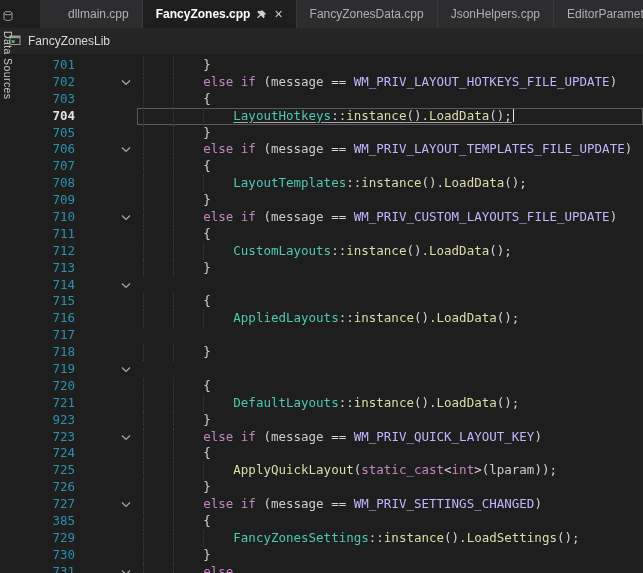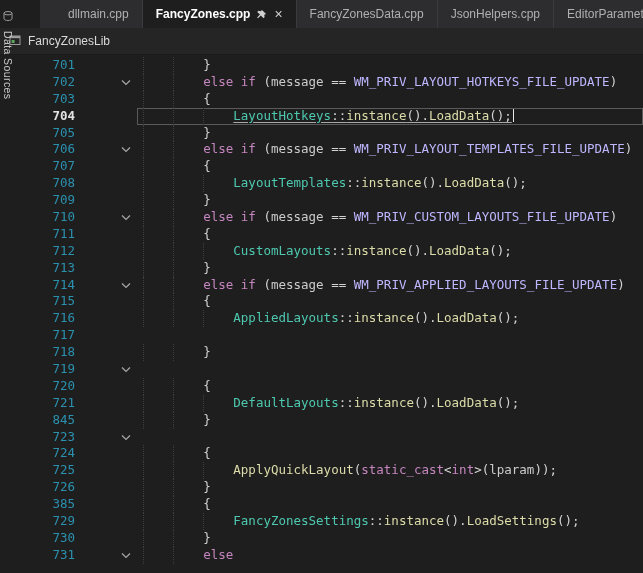--- a/index.html
+++ b/index.html
@@ -206,21 +206,20 @@
       <span class="codecell"><i class="g" style="left: 6px;"></i><i class="g" style="left: calc(4ch + 6px);"></i><span class="tok p">        }</span></span>
     </div>
     <div class="row">
       <span class="ln">714</span>
       <span class="gmargin"></span>
       <span class="fold">
         <svg width="10" height="7" viewBox="0 0 10 7">
           <polyline points="1,1.5 5,5.5 9,1.5" fill="none" stroke="#a8a8a8" stroke-width="1.2"></polyline>
         </svg>
       </span>
-      <span class="codecell"><i class="g" style="left: 6px;"></i><i class="g" style="left: calc(4ch + 6px);"></i><span class="tok p">        </span><span class="tok k">else if</span><span class="tok p"> (</span><span class="tok v">message</span><span class="tok p"> == </span><span class="tok m">WM_PRIV_APPLIED_LAYOUTS_FILE_UPDATE</span><span class="tok p">)</span></span>
     </div>
     <div class="row">
       <span class="ln">715</span>
       <span class="gmargin"></span>
       <span class="fold"></span>
       <span class="codecell"><i class="g" style="left: 6px;"></i><i class="g" style="left: calc(4ch + 6px);"></i><span class="tok p">        {</span></span>
     </div>
     <div class="row">
       <span class="ln">716</span>
       <span class="gmargin"></span>
@@ -253,53 +252,64 @@
       <span class="fold"></span>
       <span class="codecell"><i class="g" style="left: 6px;"></i><i class="g" style="left: calc(4ch + 6px);"></i><span class="tok p">        {</span></span>
     </div>
     <div class="row">
       <span class="ln">721</span>
       <span class="gmargin"></span>
       <span class="fold"></span>
       <span class="codecell"><i class="g" style="left: 6px;"></i><i class="g" style="left: calc(4ch + 6px);"></i><i class="g" style="left: calc(8ch + 6px);"></i><span class="tok p">            </span><span class="tok t">DefaultLayouts</span><span class="tok p">::</span><span class="tok f">instance</span><span class="tok p">().</span><span class="tok f">LoadData</span><span class="tok p">();</span></span>
     </div>
     <div class="row">
-      <span class="ln">845</span>
+      <span class="ln">923</span>
       <span class="gmargin"></span>
       <span class="fold"></span>
       <span class="codecell"><i class="g" style="left: 6px;"></i><i class="g" style="left: calc(4ch + 6px);"></i><span class="tok p">        }</span></span>
     </div>
     <div class="row">
       <span class="ln">723</span>
       <span class="gmargin"></span>
       <span class="fold">
         <svg width="10" height="7" viewBox="0 0 10 7">
           <polyline points="1,1.5 5,5.5 9,1.5" fill="none" stroke="#a8a8a8" stroke-width="1.2"></polyline>
         </svg>
       </span>
+      <span class="codecell"><i class="g" style="left: 6px;"></i><i class="g" style="left: calc(4ch + 6px);"></i><span class="tok p">        </span><span class="tok k">else if</span><span class="tok p"> (</span><span class="tok v">message</span><span class="tok p"> == </span><span class="tok m">WM_PRIV_QUICK_LAYOUT_KEY</span><span class="tok p">)</span></span>
     </div>
     <div class="row">
       <span class="ln">724</span>
       <span class="gmargin"></span>
       <span class="fold"></span>
       <span class="codecell"><i class="g" style="left: 6px;"></i><i class="g" style="left: calc(4ch + 6px);"></i><span class="tok p">        {</span></span>
     </div>
     <div class="row">
       <span class="ln">725</span>
       <span class="gmargin"></span>
       <span class="fold"></span>
       <span class="codecell"><i class="g" style="left: 6px;"></i><i class="g" style="left: calc(4ch + 6px);"></i><i class="g" style="left: calc(8ch + 6px);"></i><span class="tok p">            </span><span class="tok f">ApplyQuickLayout</span><span class="tok p">(</span><span class="tok k">static_cast</span><span class="tok p">&lt;</span><span class="tok k">int</span><span class="tok p">&gt;(</span><span class="tok v">lparam</span><span class="tok p">));</span></span>
     </div>
     <div class="row">
       <span class="ln">726</span>
       <span class="gmargin"></span>
       <span class="fold"></span>
       <span class="codecell"><i class="g" style="left: 6px;"></i><i class="g" style="left: calc(4ch + 6px);"></i><span class="tok p">        }</span></span>
     </div>
     <div class="row">
+      <span class="ln">727</span>
+      <span class="gmargin"></span>
+      <span class="fold">
+        <svg width="10" height="7" viewBox="0 0 10 7">
+          <polyline points="1,1.5 5,5.5 9,1.5" fill="none" stroke="#a8a8a8" stroke-width="1.2"></polyline>
+        </svg>
+      </span>
+      <span class="codecell"><i class="g" style="left: 6px;"></i><i class="g" style="left: calc(4ch + 6px);"></i><span class="tok p">        </span><span class="tok k">else if</span><span class="tok p"> (</span><span class="tok v">message</span><span class="tok p"> == </span><span class="tok m">WM_PRIV_SETTINGS_CHANGED</span><span class="tok p">)</span></span>
+    </div>
+    <div class="row">
       <span class="ln">385</span>
       <span class="gmargin"></span>
       <span class="fold"></span>
       <span class="codecell"><i class="g" style="left: 6px;"></i><i class="g" style="left: calc(4ch + 6px);"></i><span class="tok p">        {</span></span>
     </div>
     <div class="row">
       <span class="ln">729</span>
       <span class="gmargin"></span>
       <span class="fold"></span>
       <span class="codecell"><i class="g" style="left: 6px;"></i><i class="g" style="left: calc(4ch + 6px);"></i><i class="g" style="left: calc(8ch + 6px);"></i><span class="tok p">            </span><span class="tok t">FancyZonesSettings</span><span class="tok p">::</span><span class="tok f">instance</span><span class="tok p">().</span><span class="tok f">LoadSettings</span><span class="tok p">();</span></span>

